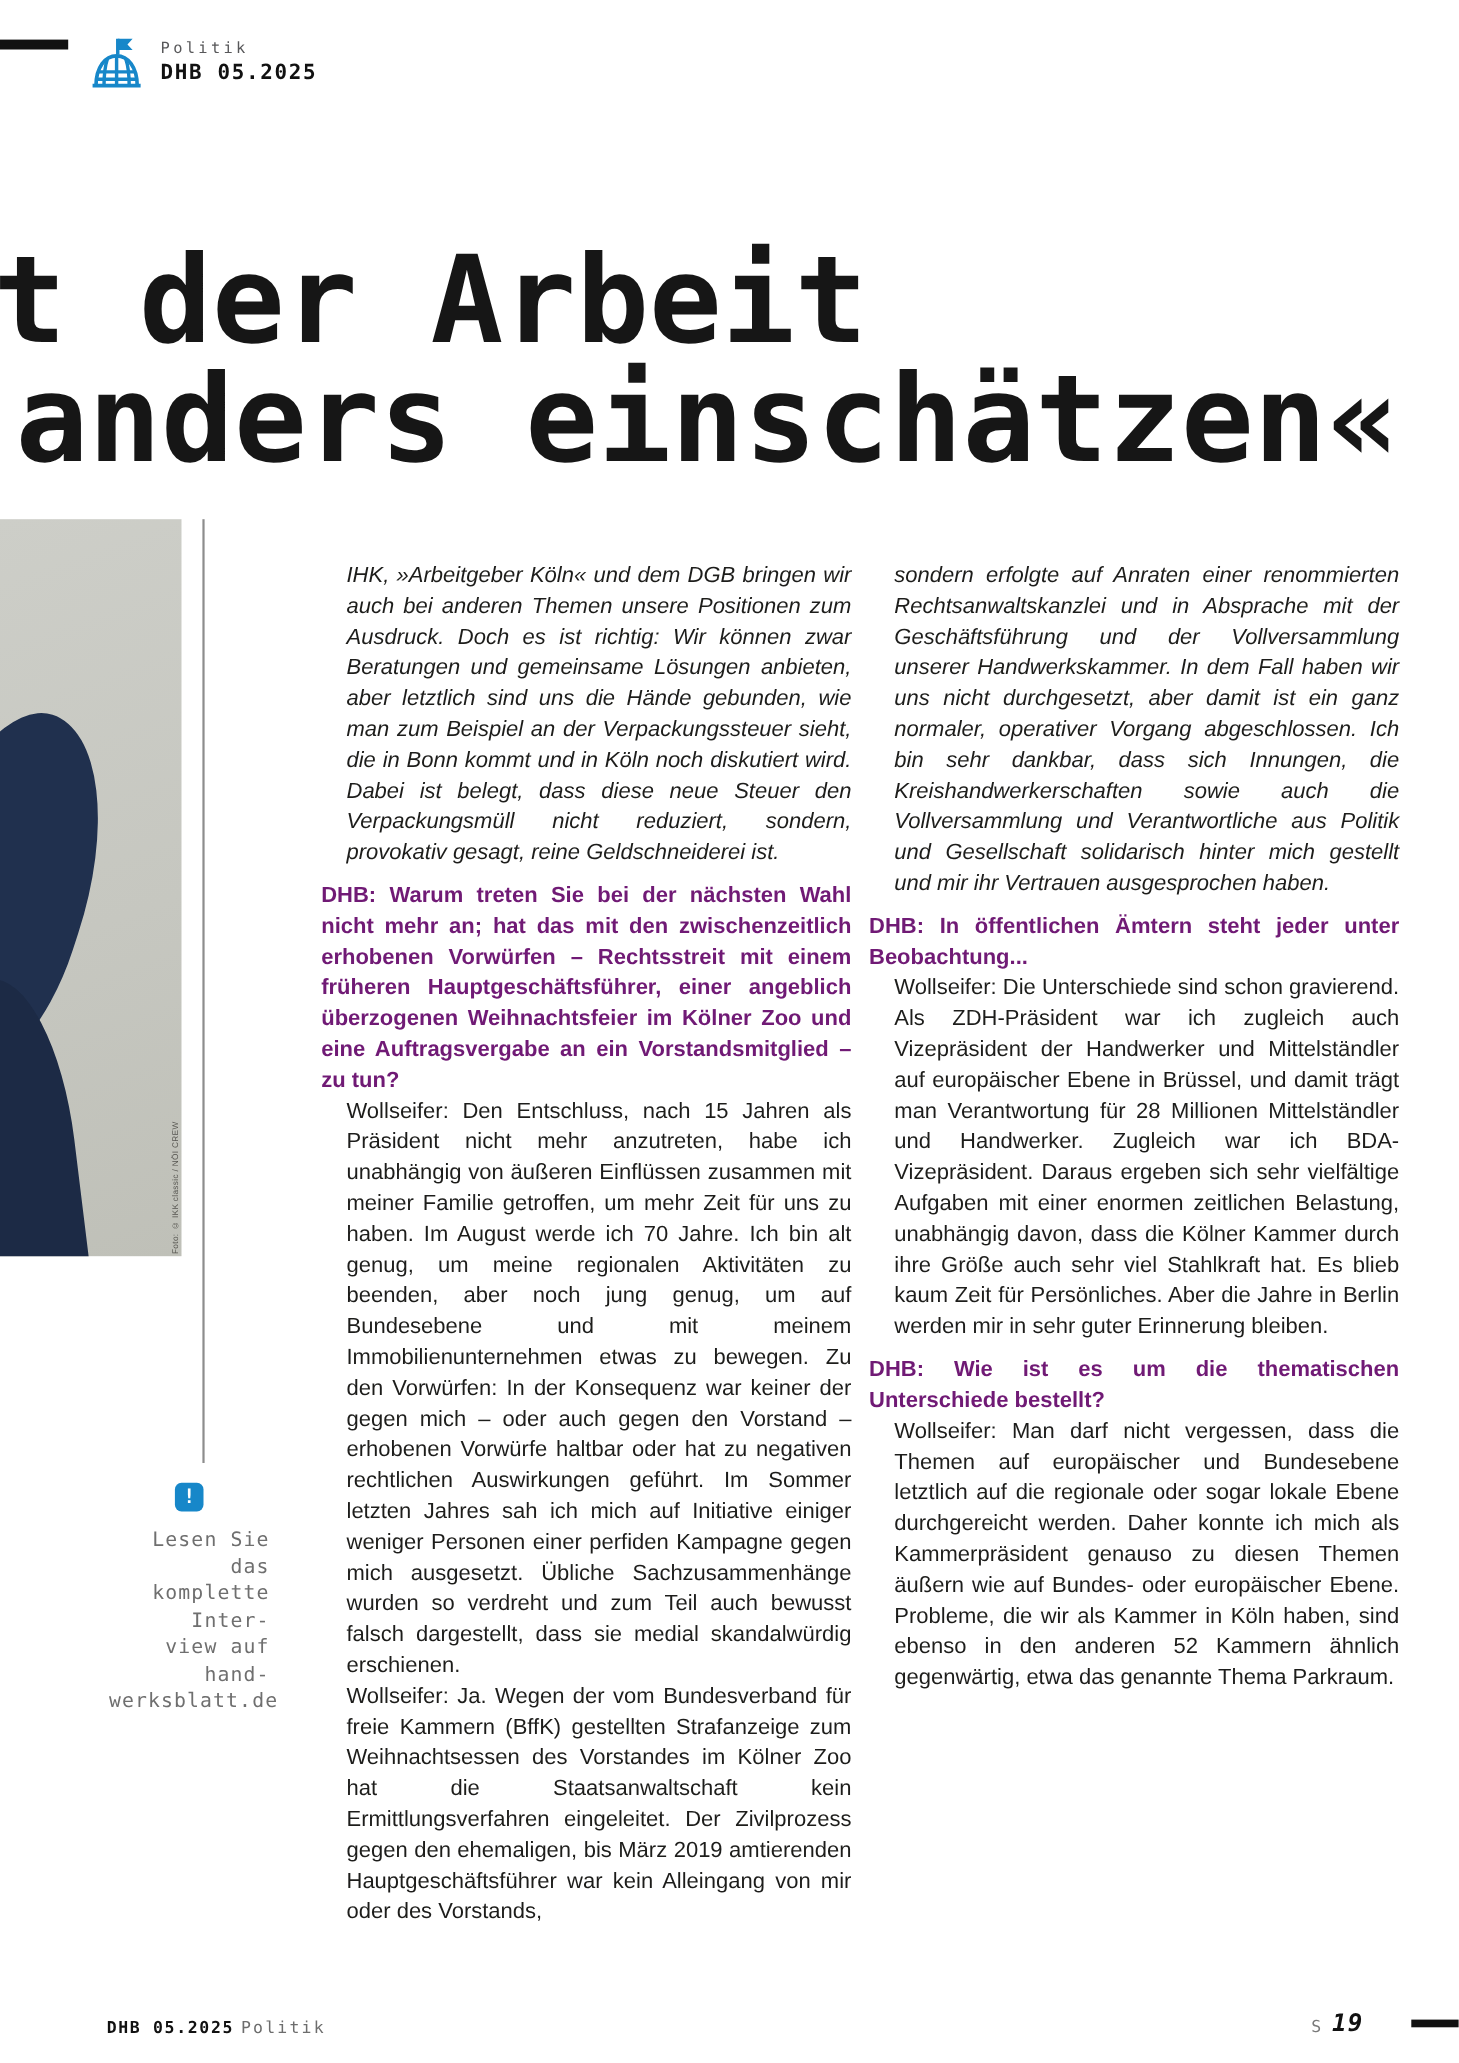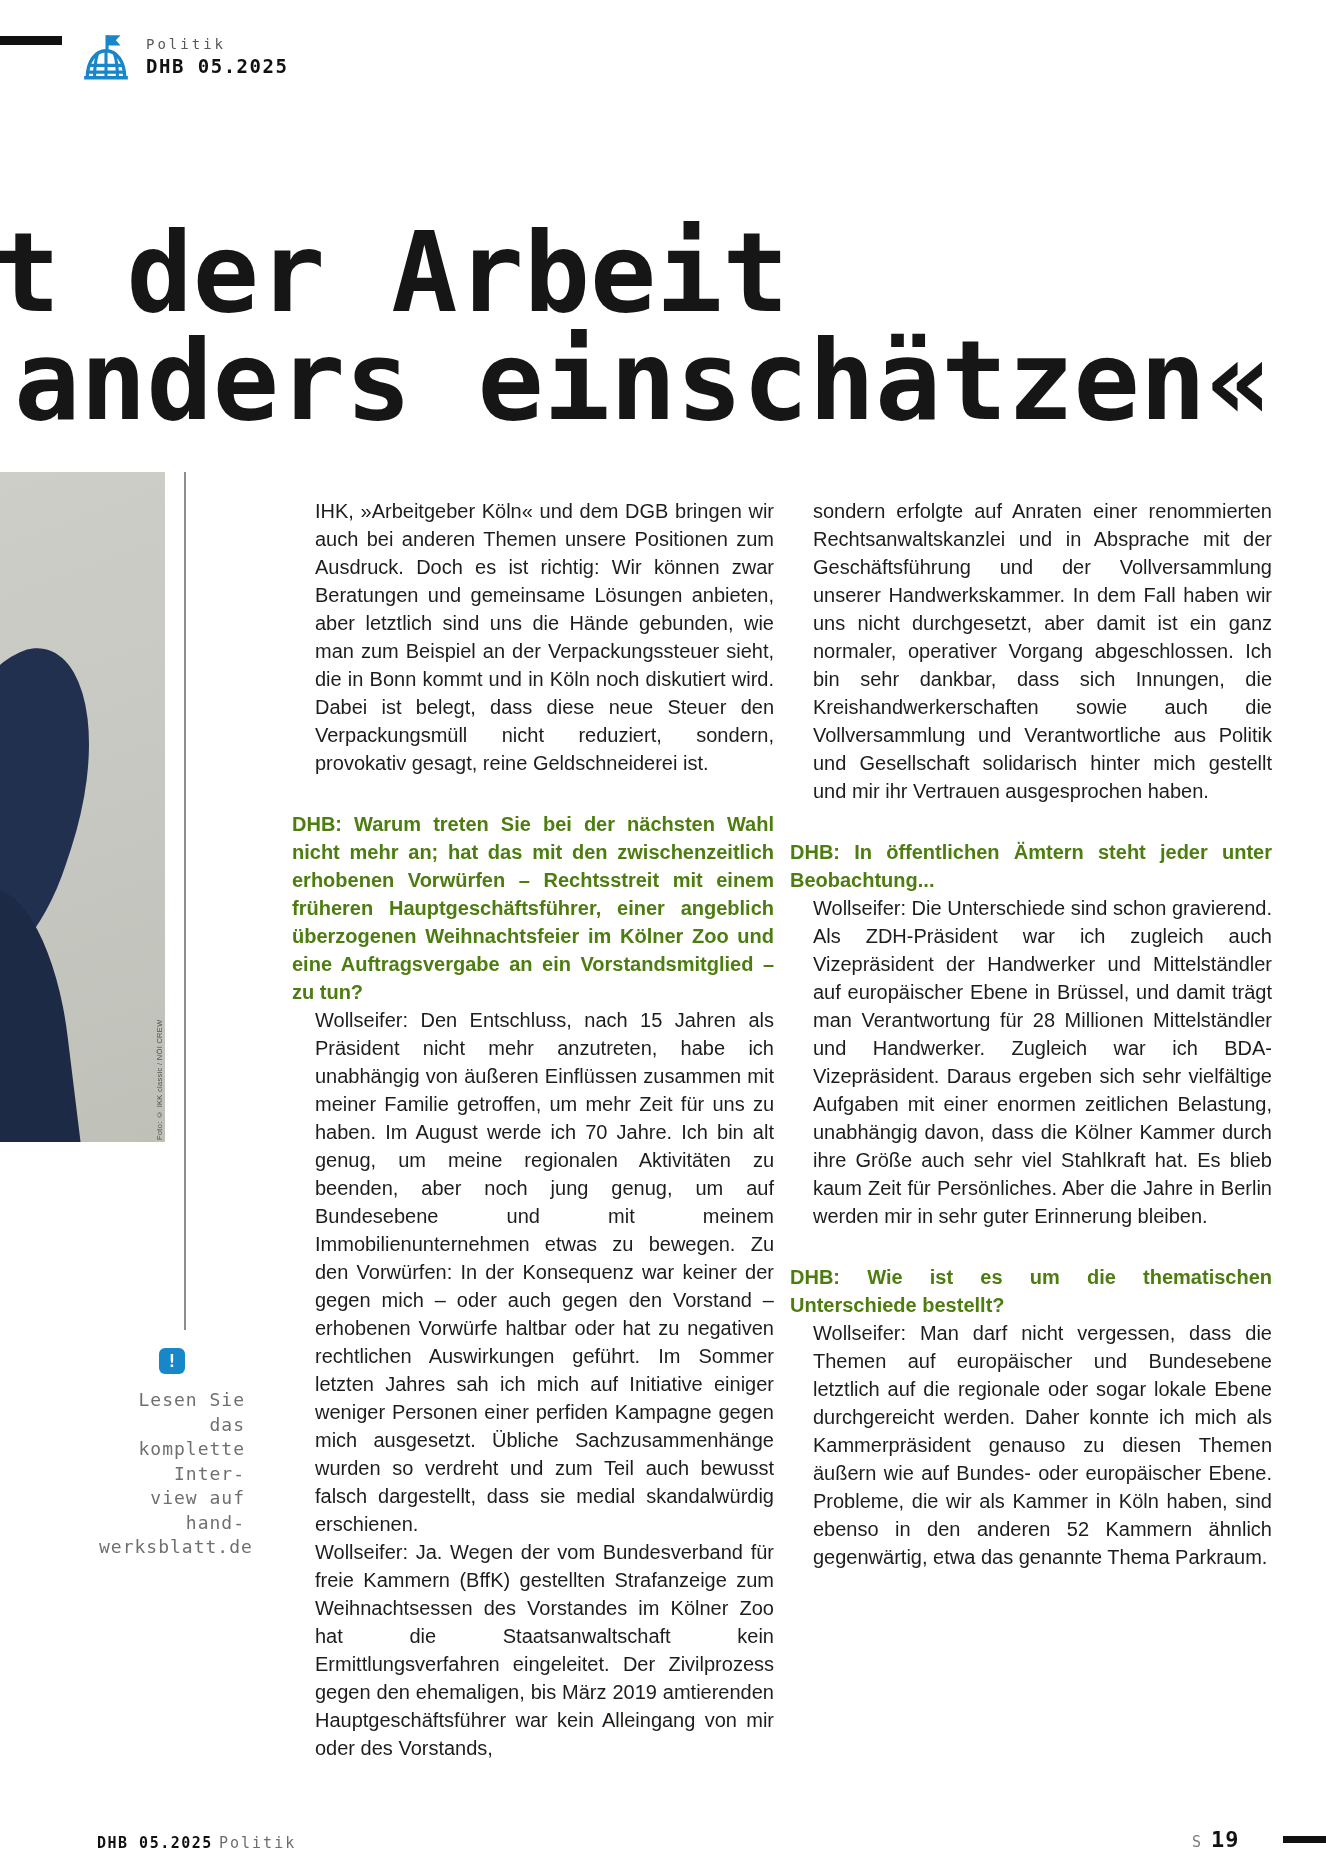--- a/index.html
+++ b/index.html
@@ -53,32 +53,32 @@
   }
   
   .col{
     position:absolute;top:497px;width:482px;
     font-size:20px;line-height:28px;color:#1d1d1b;
     text-align:justify;hyphens:auto;-webkit-hyphens:auto;
   }
   #col-middle{left:292px;}
   #col-right{left:790px;}
   .col p{margin:0;}
-  .col p.q{font-weight:bold;color:#4d7c0f;margin-top:33px;}
+  .col p.q{font-weight:bold;color:#701a75;margin-top:11px;}
   .col p.a{padding-left:23px;}
-  .col p:first-child{margin-top:0;}
+  .col p:first-child{margin-top:12px;font-style:italic;}
   
   .footer-issue{position:absolute;left:97px;top:1834px;
     font-family:"DejaVu Sans Mono",monospace;font-weight:bold;font-size:15px;letter-spacing:1.5px;color:#111;}
   .footer-section{position:absolute;left:219px;top:1834px;
     font-family:"DejaVu Sans Mono",monospace;font-size:15px;letter-spacing:2px;color:#6d6d6d;}
   .footer-page-prefix{position:absolute;left:1192px;top:1833px;
     font-family:"DejaVu Sans Mono",monospace;font-size:15px;color:#7a7a7a;}
   .footer-page-number{position:absolute;left:1211px;top:1827px;
-    font-family:"DejaVu Sans Mono",monospace;font-weight:bold;font-size:22px;letter-spacing:1px;color:#111;}
+    font-family:"DejaVu Sans Mono",monospace;font-weight:bold;font-size:22px;letter-spacing:1px;color:#111;font-style:italic;}
   .footer-bar{position:absolute;left:1283px;top:1836px;width:43px;height:7px;background:#111;}
 </style>
 </head>
 <body>
 
 <div class="top-bar"></div>
 
 <div class="header-icon">
   <svg width="52" height="50" viewBox="0 0 50 48" fill="none">
     <path d="M26 3 h13 l-4.5 5 4.5 5 h-13 z" fill="#1787c9"></path>

